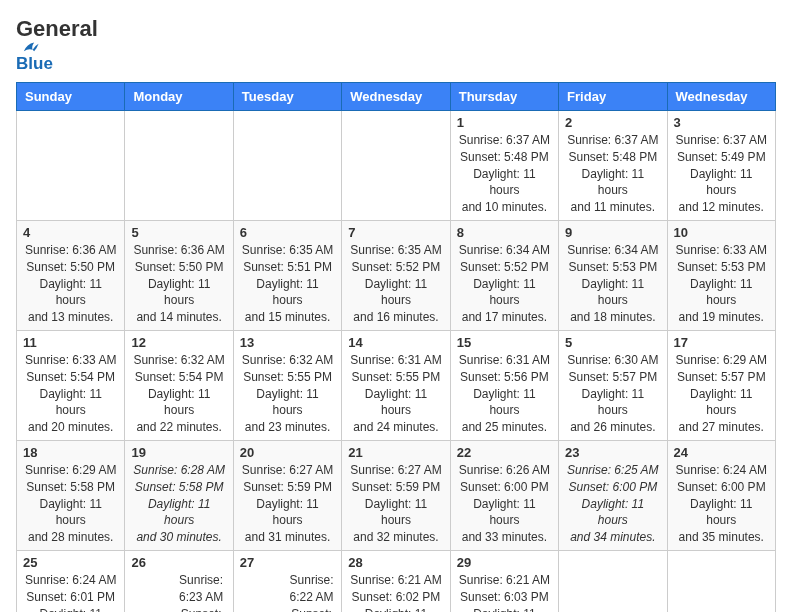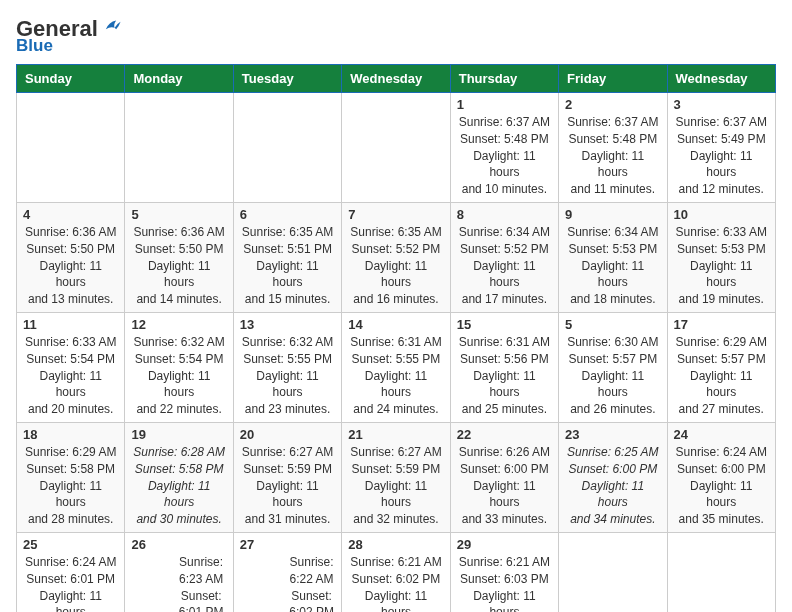--- a/index.html
+++ b/index.html
@@ -16,41 +16,42 @@
       align-items: flex-start;
       margin-bottom: 8px;
     }
     .logo {
       display: flex;
       flex-direction: column;
       align-items: flex-start;
     }
     .logo-row {
       display: flex;
-      align-items: center;
+      align-items: flex-start;
+      flex-direction: column;
     }
     .title-block {
       text-align: right;
     }
     .month-year {
       font-size: 36px;
       color: #333;
       font-weight: normal;
     }
     .location {
       font-size: 15px;
       color: #555;
     }
     table {
       width: 100%;
       border-collapse: collapse;
       table-layout: fixed;
     }
     thead th {
-      background-color: #15803d;
+      background-color: #3b82f6;
       color: #fff;
       text-align: left;
       padding: 6px 8px;
       font-size: 13px;
       font-weight: bold;
       border: 1px solid #1a6bb5;
     }
     td {
       vertical-align: top;
       padding: 4px 6px;

